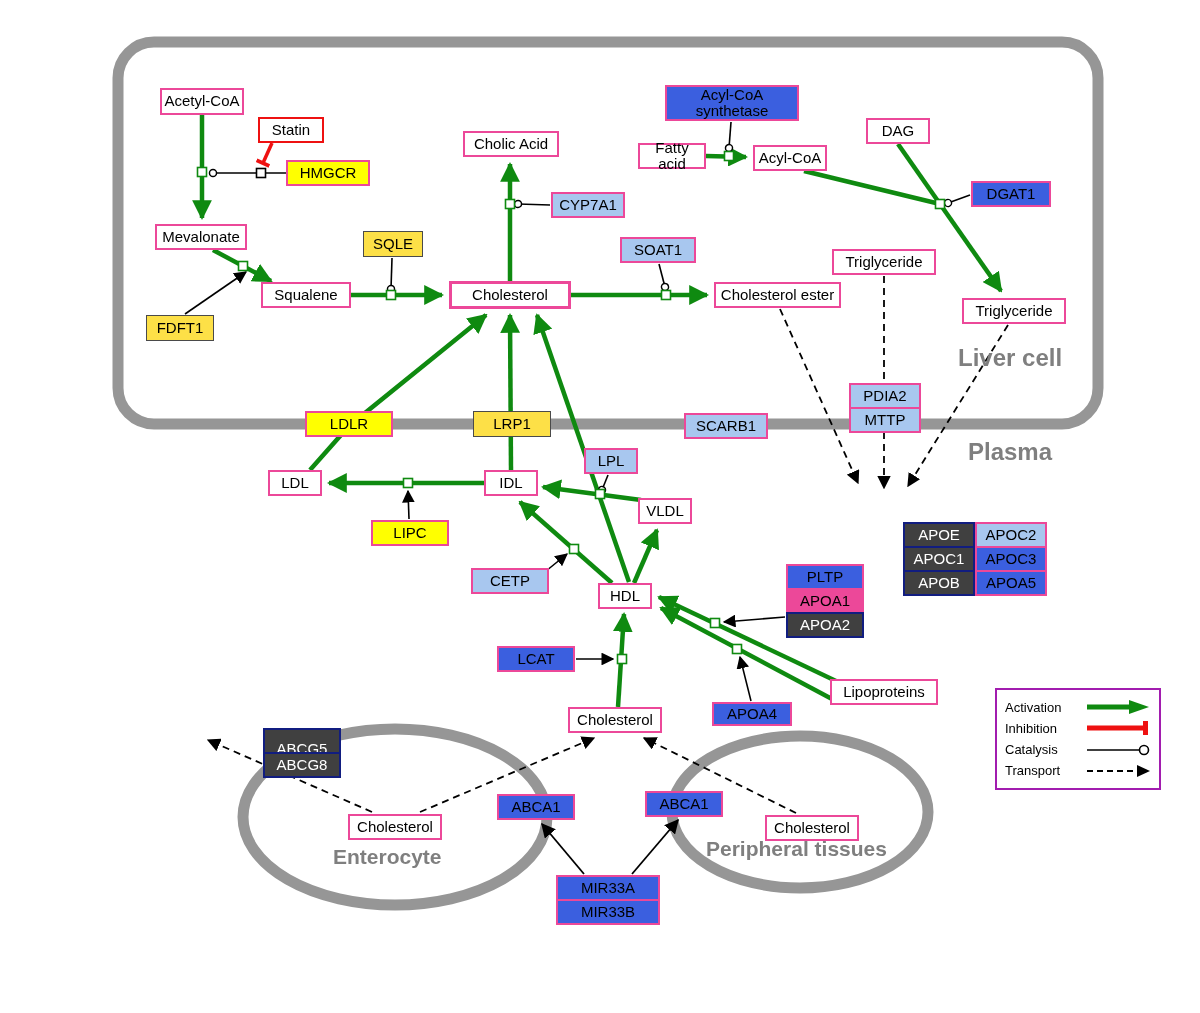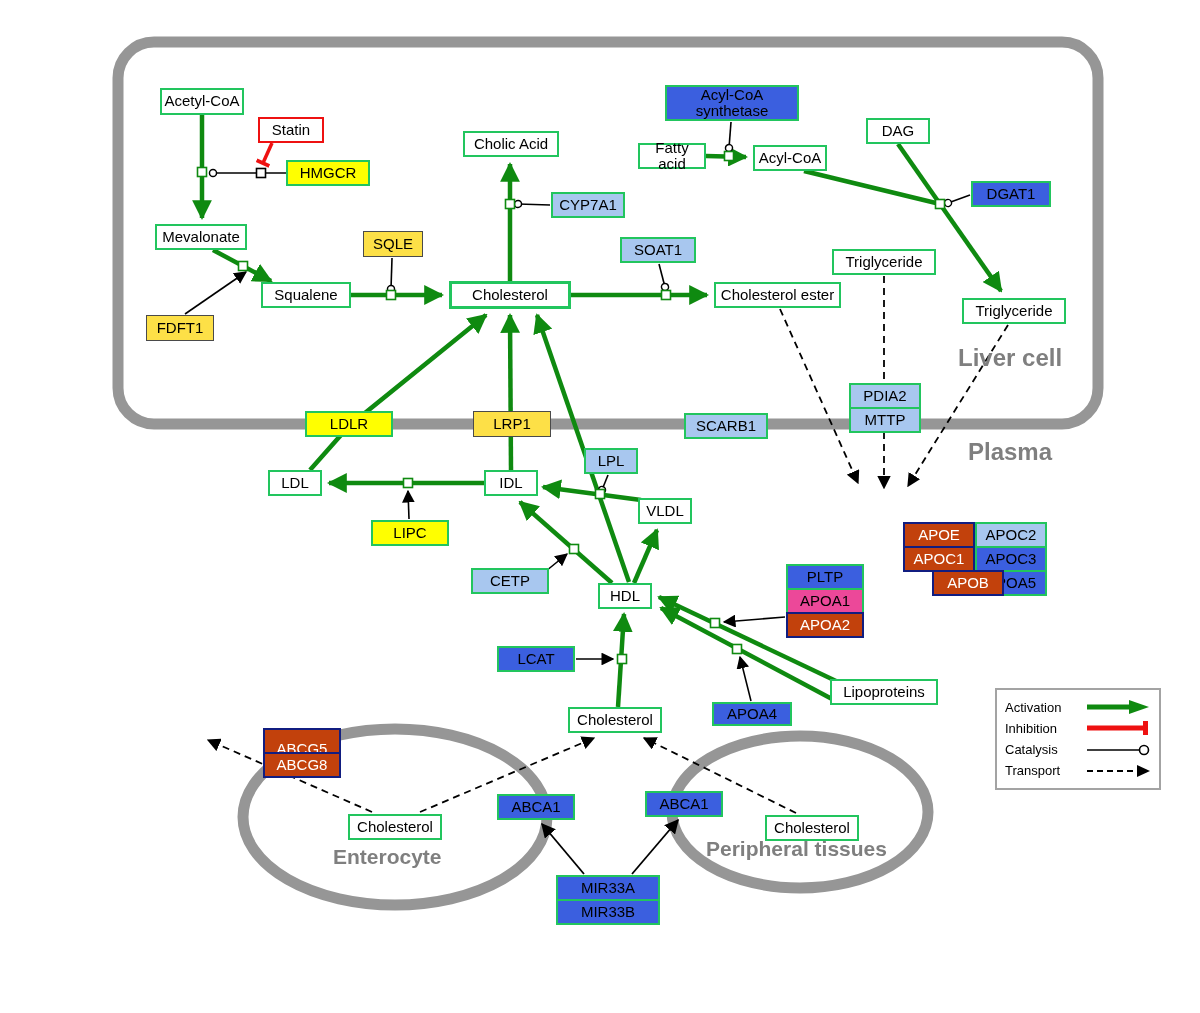--- a/index.html
+++ b/index.html
@@ -2,34 +2,34 @@
 <html><head>
 <meta charset="utf-8">
 <style>
   * { margin:0; padding:0; box-sizing:border-box; }
   html,body { background:#fff; font-family:"Liberation Sans", sans-serif; }
   #canvas { position:relative; width:1200px; height:1013px; background:#fff; overflow:hidden; }
   #edges { position:absolute; left:0; top:0; }
   .node {
     position:absolute; display:flex; align-items:center; justify-content:center;
     text-align:center; font-size:15px; line-height:1.1; color:#000;
-    background:#fff; border:2px solid #22c55e; padding:0 2px;
+    background:#fff; border:2px solid #ec4899; padding:0 2px;
   }
   .thick { border-width:3px; }
   .yellow { background:#ffff00; }
   .pale { background:#fde047; border:1.5px solid #4a4a4a; }
   .red-border { border:2.5px solid #ee1111; }
   .blue-light { background:#a8c7ef; }
   .blue-mid { background:#ec4899; }
   .blue-deep { background:#3b5fdf; }
-  .blue-dark { background:#c2410c; color:#fff; border-color:#111d80; }
+  .blue-dark { background:#404040; color:#fff; border-color:#111d80; }
   .label { position:absolute; color:#7f7f7f; font-weight:bold; white-space:nowrap; }
   #legend {
     position:absolute; left:995px; top:688px; width:166px; height:102px;
-    background:#fff; border:2px solid #a3a3a3; padding:7px 8px;
+    background:#fff; border:2px solid #a21caf; padding:7px 8px;
     display:flex; flex-direction:column; justify-content:space-between;
   }
   .legend-row { display:flex; align-items:center; justify-content:space-between; height:20px; }
   .legend-row span { font-size:13px; color:#000; }
 </style>
 </head>
 <body>
 
 <div id="canvas">
 
@@ -176,21 +176,21 @@
   <div class="node blue-deep" style="left:712px;top:702px;width:80px;height:24px">APOA4</div>
   <div class="node blue-deep" style="left:497px;top:794px;width:78px;height:26px">ABCA1</div>
   <div class="node blue-deep" style="left:645px;top:791px;width:78px;height:26px">ABCA1</div>
   <div class="node blue-deep" style="left:556px;top:875px;width:104px;height:26px">MIR33A</div>
   <div class="node blue-deep" style="left:556px;top:899px;width:104px;height:26px">MIR33B</div>
   <div class="node blue-deep" style="left:975px;top:546px;width:72px;height:26px">APOC3</div>
   <div class="node blue-deep" style="left:975px;top:570px;width:72px;height:26px">APOA5</div>
 
   <div class="node blue-dark" style="left:903px;top:522px;width:72px;height:26px">APOE</div>
   <div class="node blue-dark" style="left:903px;top:546px;width:72px;height:26px">APOC1</div>
-  <div class="node blue-dark" style="left:932px;top:570px;width:72px;height:26px">APOB</div>
+  <div class="node blue-dark" style="left:903px;top:570px;width:72px;height:26px">APOB</div>
   <div class="node blue-dark" style="left:786px;top:612px;width:78px;height:26px">APOA2</div>
   <div class="node blue-dark" style="left:263px;top:728px;width:78px;height:42px">ABCG5</div>
   <div class="node blue-dark" style="left:263px;top:752px;width:78px;height:26px">ABCG8</div>
 
   <div class="label" style="left:958px;top:344px;font-size:24px">Liver cell</div>
   <div class="label" style="left:968px;top:438px;font-size:24px">Plasma</div>
   <div class="label" style="left:333px;top:845px;font-size:21px">Enterocyte</div>
   <div class="label" style="left:706px;top:837px;font-size:21px">Peripheral tissues</div>
 
   <div id="legend">

